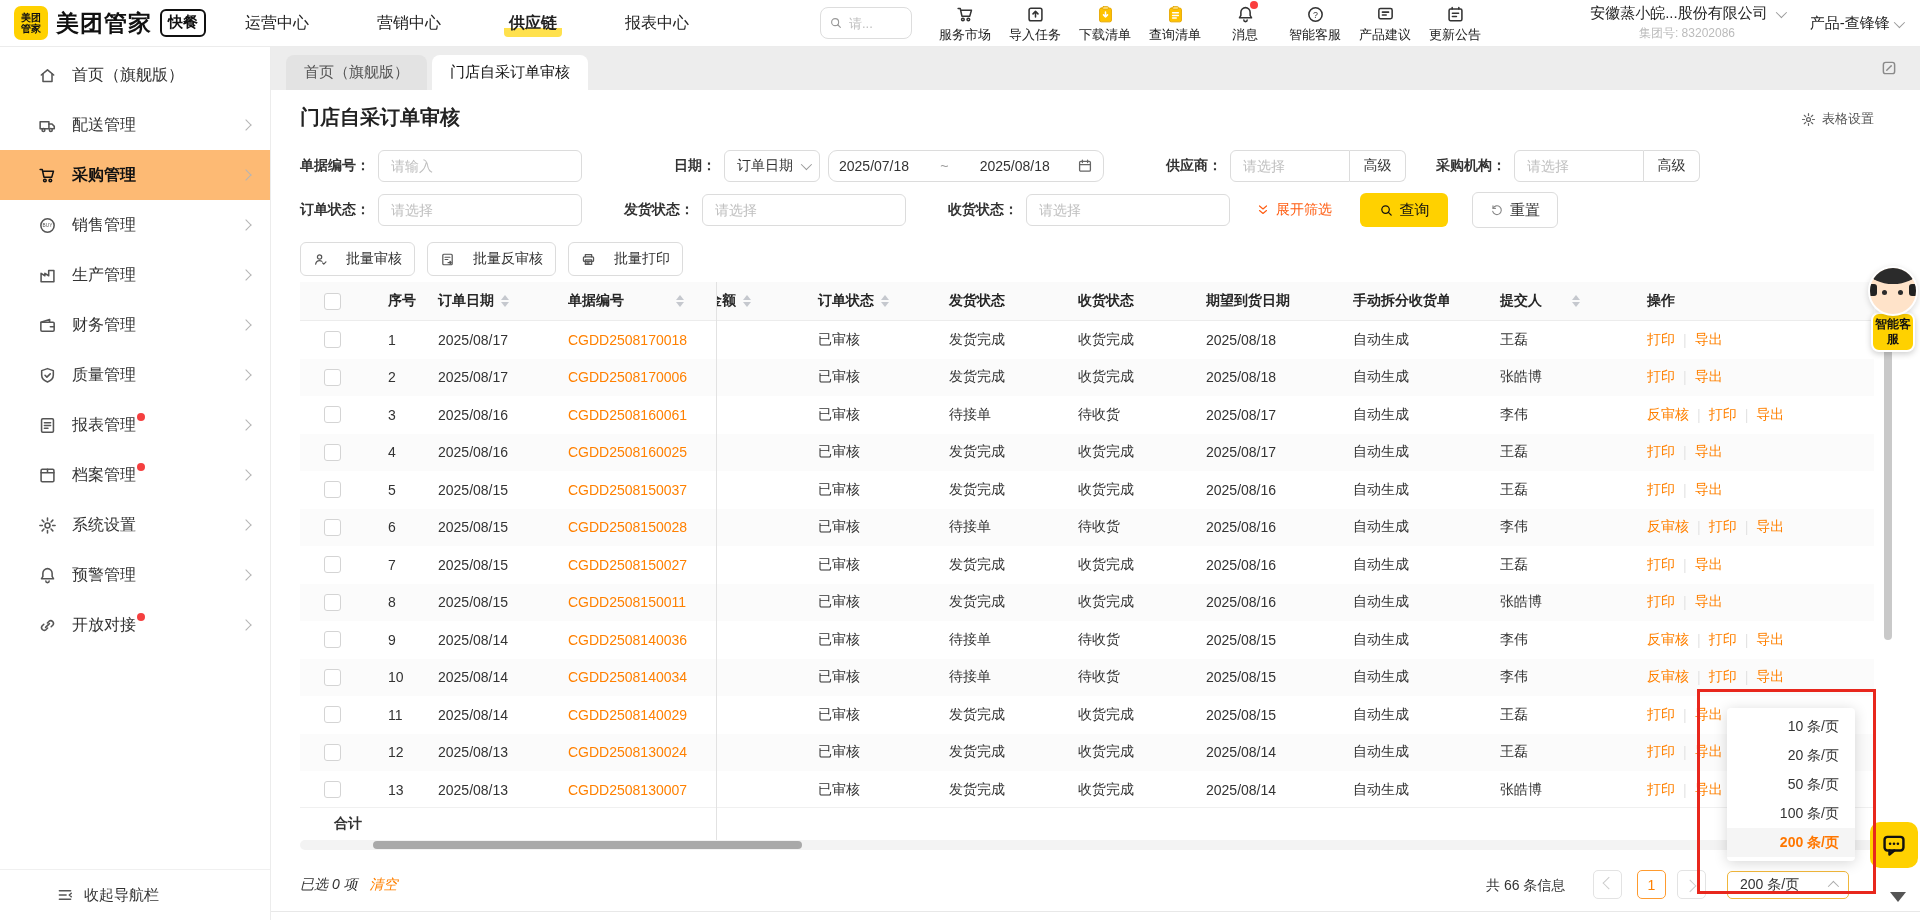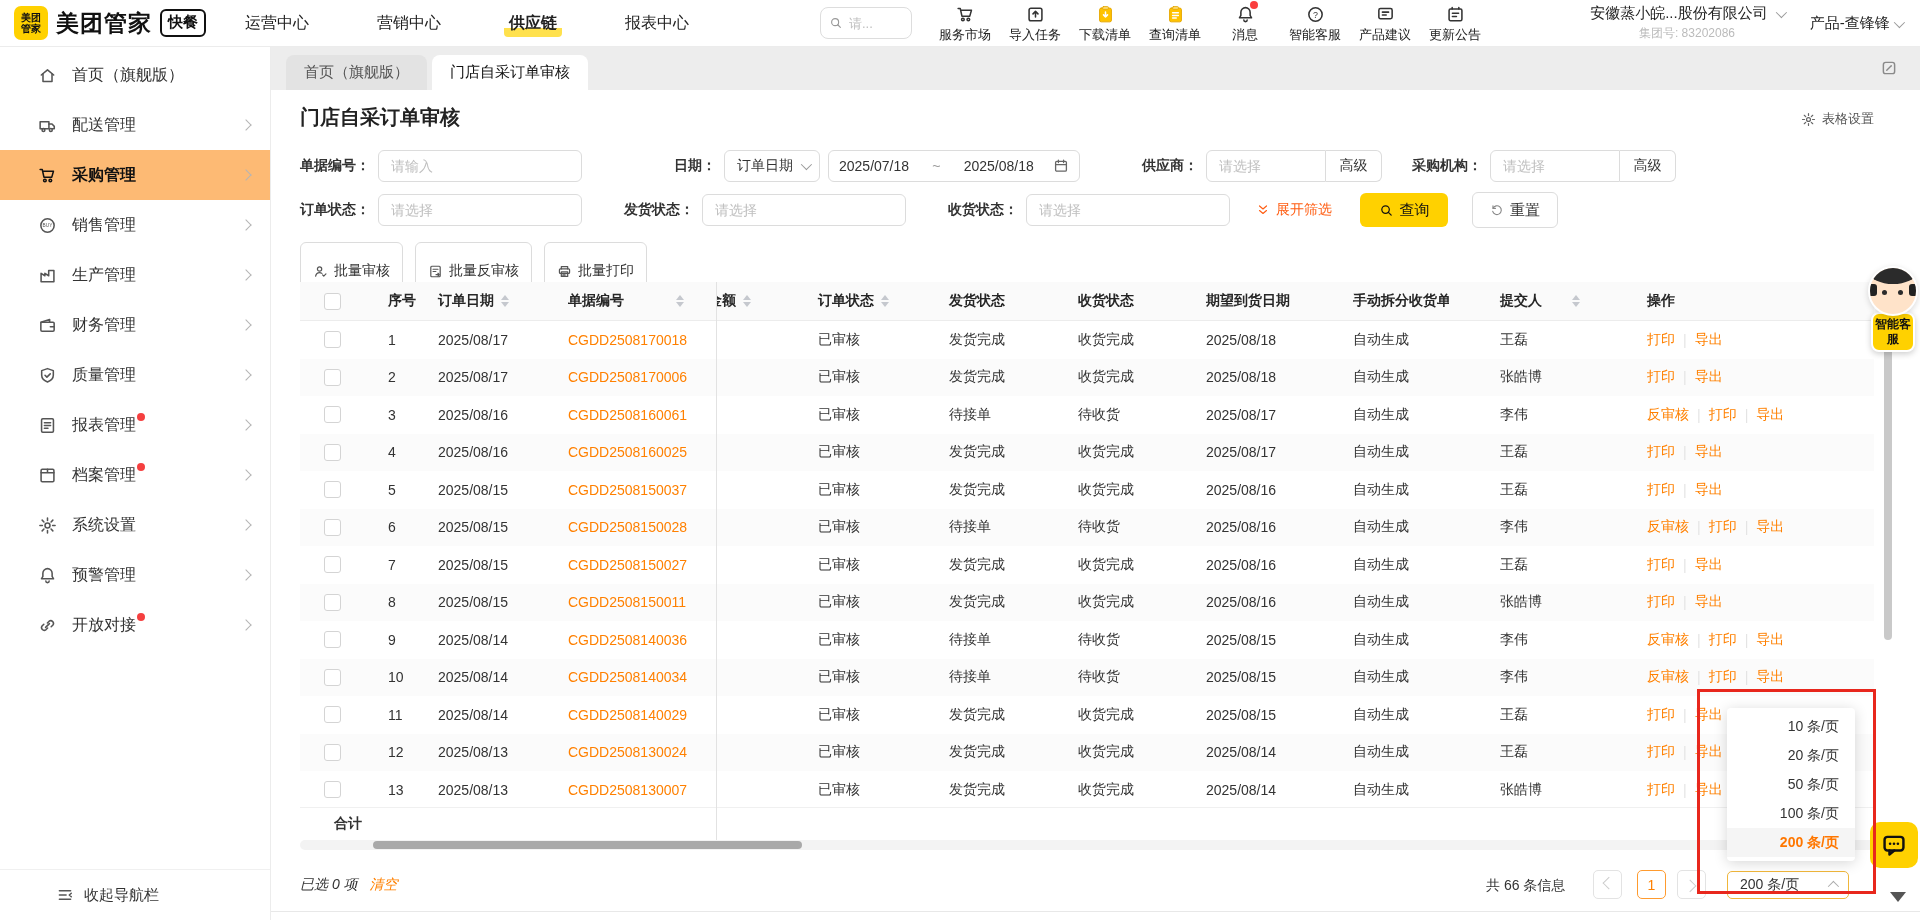--- a/index.html
+++ b/index.html
@@ -54,35 +54,35 @@
   
   .frow{position:absolute;left:30px;display:flex;align-items:center;}
   .frow1{top:104px;}
   .frow2{top:146px;}
   .f-label{font-size:14px;font-weight:600;color:#333;white-space:nowrap;margin-right:8px;}
   .ipt,.sel{height:32px;border:1px solid #dcdcdc;border-radius:6px;background:#fff;box-sizing:border-box;display:flex;align-items:center;padding:0 10px;}
   .ipt input,.sel input{border:none;outline:none;background:transparent;font-size:14px;color:#333;width:100%;min-width:0;font-family:inherit;}
   .ipt input::placeholder,.sel input::placeholder{color:#bfbfbf;}
   .sel .caret{flex:0 0 auto;margin-left:6px;}
   .datesel{width:96px;}
-  .daterange{width:252px;display:flex;align-items:center;justify-content:space-between;font-size:14px;color:#333;}
+  .daterange{width:276px;display:flex;align-items:center;justify-content:space-between;font-size:14px;color:#333;border-radius:9px;}
   .daterange .sep{color:#999;margin:0 4px;}
   .daterange .cal{width:16px;height:16px;color:#666;flex:0 0 auto;}
   .adv-wrap{display:flex;align-items:stretch;}
   .adv-wrap .ipt{border-radius:6px 0 0 6px;}
   .adv-btn{width:56px;border:1px solid #dcdcdc;border-left:none;border-radius:0 6px 6px 0;display:flex;align-items:center;justify-content:center;font-size:14px;color:#333;background:#fff;cursor:pointer;box-sizing:border-box;}
   .expand-link{display:flex;align-items:center;gap:6px;color:#ff5d12;font-size:14px;cursor:pointer;white-space:nowrap;}
   .expand-link .icon{width:14px;height:14px;}
   .btn-query{margin-left:28px;width:88px;height:34px;background:#FFD100;border-radius:6px;display:flex;align-items:center;justify-content:center;gap:6px;font-size:15px;color:#111;cursor:pointer;}
   .btn-query .icon{width:15px;height:15px;}
   .btn-reset{margin-left:24px;width:84px;height:34px;border:1px solid #dcdcdc;border-radius:6px;display:flex;align-items:center;justify-content:center;gap:6px;font-size:15px;color:#333;background:#fff;cursor:pointer;}
   .btn-reset .icon{width:14px;height:14px;color:#888;}
   
   .batch-row{position:absolute;left:30px;top:196px;display:flex;gap:12px;}
-  .btn-batch{height:32px;border:1px solid #dcdcdc;border-radius:6px;background:#fff;display:flex;align-items:center;gap:6px;padding:12px 12px;font-size:14px;color:#333;cursor:pointer;}
+  .btn-batch{height:32px;border:1px solid #dcdcdc;border-radius:6px;background:#fff;display:flex;align-items:center;gap:18px;padding:0 12px;font-size:14px;color:#333;cursor:pointer;}
   .btn-batch .icon{width:15px;height:15px;color:#555;}
   
   .table{position:absolute;left:30px;top:236px;width:1574px;}
   .thead{display:flex;align-items:center;height:38px;background:#fafafa;border-bottom:1px solid #ececec;font-size:14px;font-weight:700;color:#262626;}
   .trow{display:flex;align-items:center;height:37.5px;font-size:14px;color:#333;}
   .trow:nth-child(even){background:#fbfbfb;}
   .cell{box-sizing:border-box;white-space:nowrap;overflow:hidden;flex:0 0 auto;display:flex;align-items:center;}
   .c0{width:64px;justify-content:center;}
   .c1{width:68px;padding-left:24px;}
   .c2{width:136px;padding-left:6px;}

